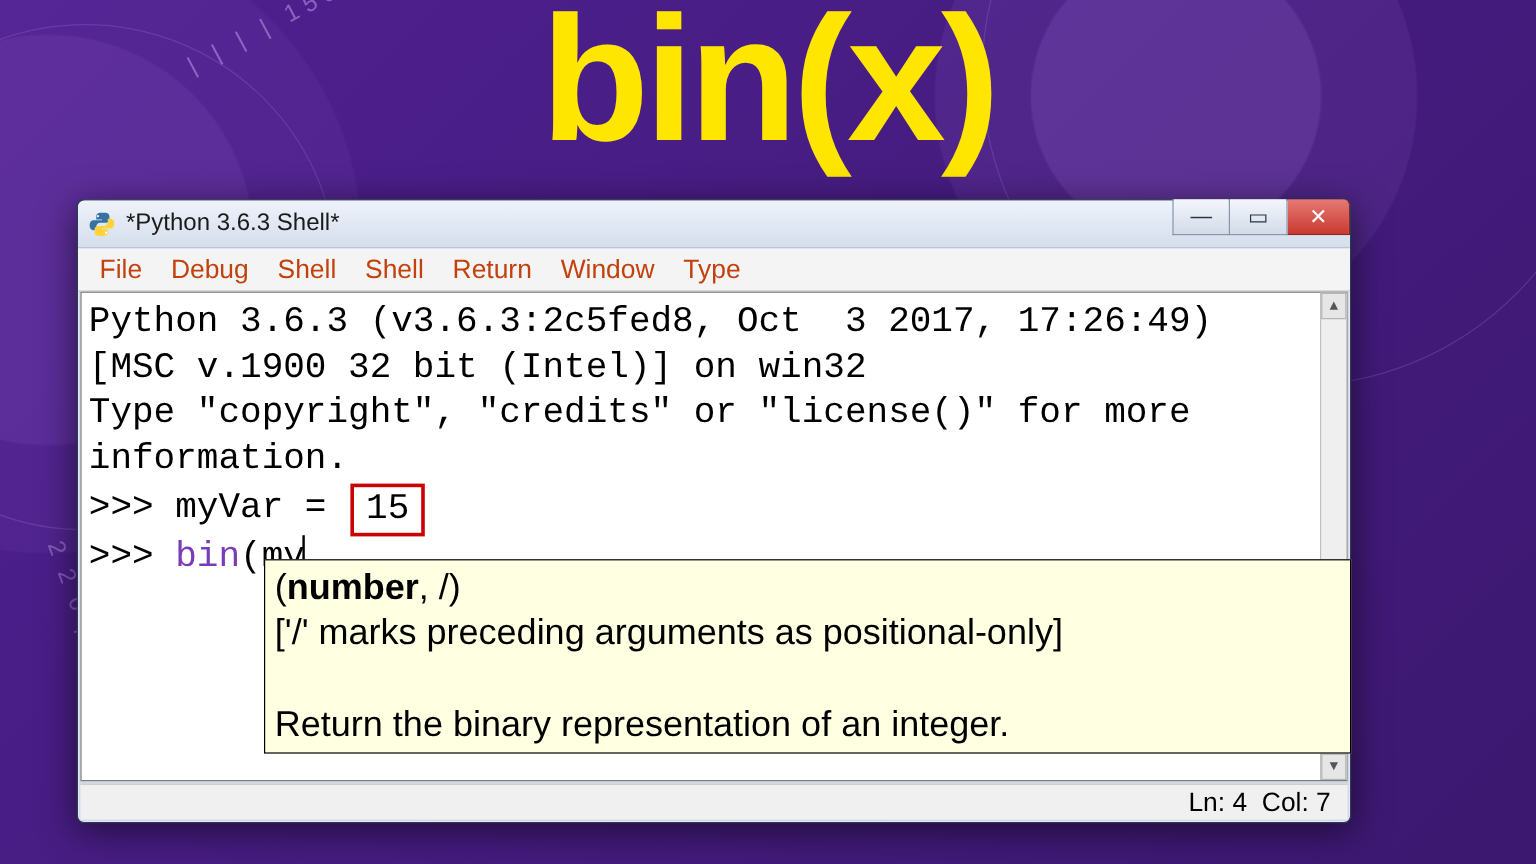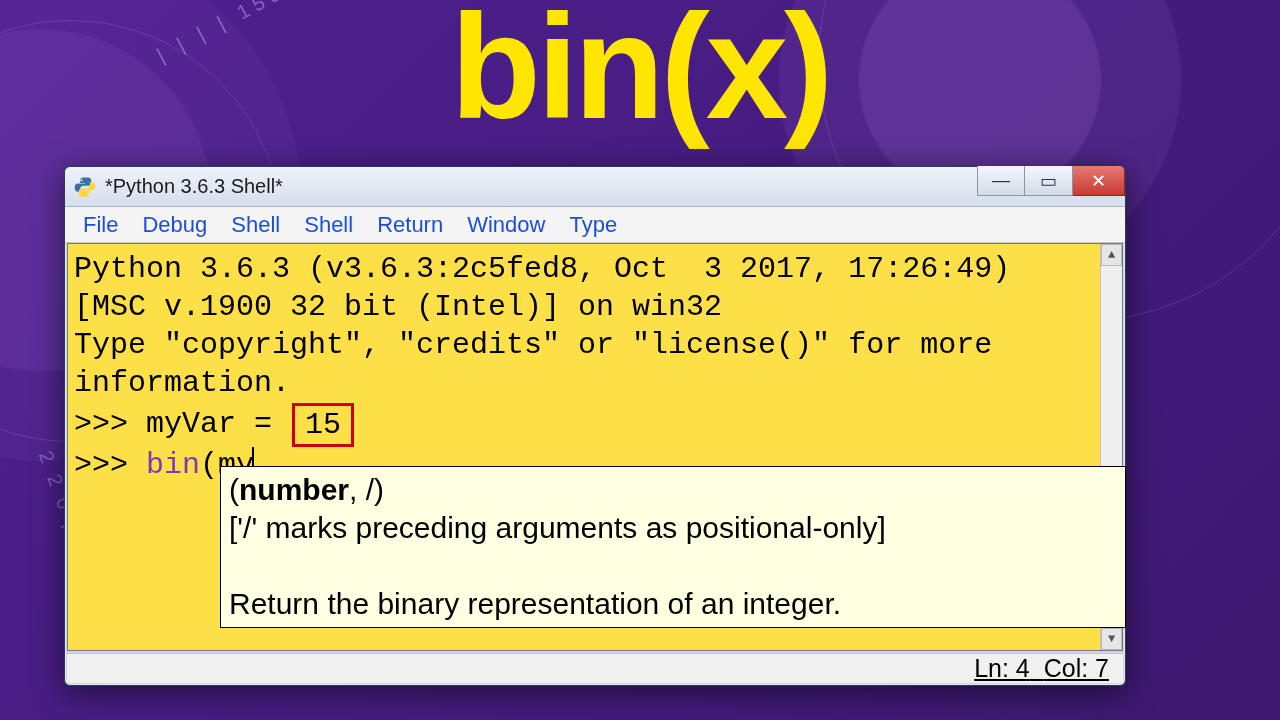--- a/index.html
+++ b/index.html
@@ -83,26 +83,26 @@
     color:#fff; border-color:#8a2520;
     width:52px; border-radius:0 5px 0 0;
   }
 
   .menubar {
     height: 36px;
     background: #f4f4f4;
     border-bottom: 1px solid #c7c7c7;
     display:flex; align-items:center;
     padding: 0 8px; gap: 4px;
-    font-size: 22px; color:#1d4ed8;
+    font-size: 22px; color:#c2410c;
   }
   .menuitem { padding: 2px 10px; cursor:default; }
 
   .client {
-    flex:1; background:#fde047; position:relative;
+    flex:1; background:#ffffff; position:relative;
     font-family: "Courier New", monospace;
     border: 1px solid #7a7a7a; margin: 0 2px 2px 2px;
     display:flex;
   }
   .textarea {
     flex:1; padding: 6px 6px;
     font-size: 30px; line-height: 38px;
     color:#000; white-space: pre-wrap;
     overflow:hidden;
   }
@@ -143,23 +143,22 @@
     border:1px solid #b5b5b5;
     display:flex;align-items:center;justify-content:center;
     font-size:12px;color:#555;
   }
   .sb-track{flex:1;}
 
   .statusbar {
     height: 30px; background:#f0f0f0;
     border-top:1px solid #c7c7c7;
     display:flex; align-items:center; justify-content:flex-end;
-    padding: 0 14px; font-size:25px; color:#000;
+    padding: 0 14px; font-size:22px; color:#000;
     margin: 0 2px 2px 2px;
-    text-decoration: underline;
   }
 </style>
 </head>
 <body>
 
 <div class="bg"></div>
 <div class="ticks">| | | | 150</div>
 <div class="ticks2">2 2 0 | | |</div>
 
 <div class="headline">bin(x)</div>

